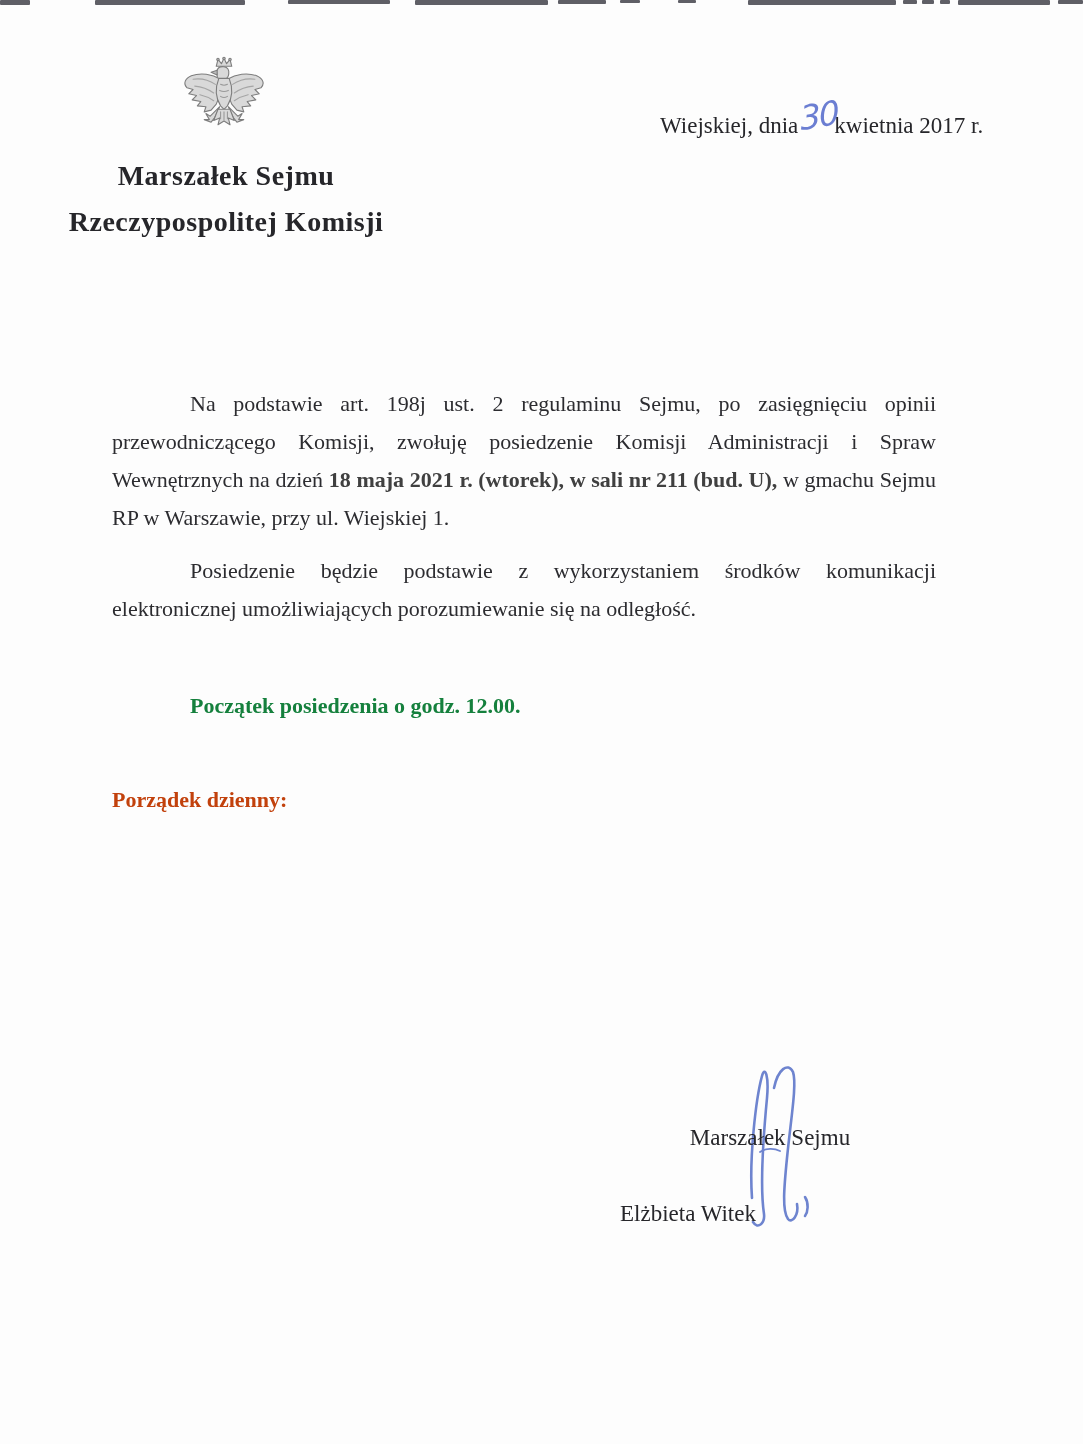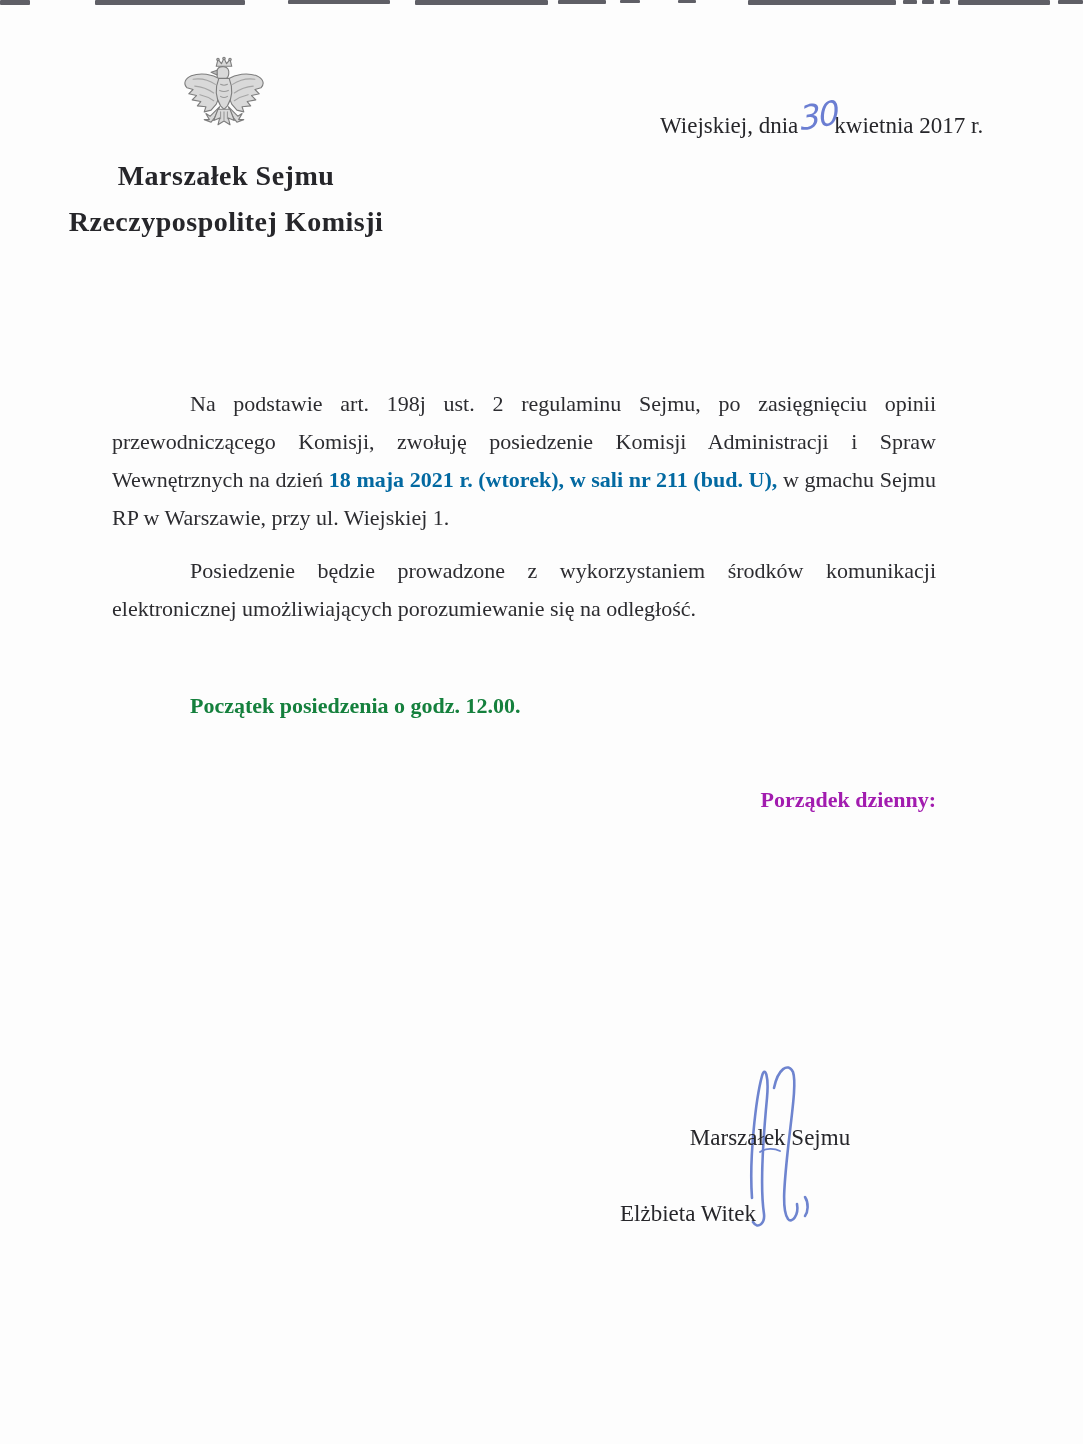--- a/index.html
+++ b/index.html
@@ -45,23 +45,23 @@
     font-style:italic;font-size:33px;line-height:20px;
     transform:rotate(-10deg) skewX(-6deg);
     position:relative;top:-6px;margin:0 -4px 0 2px;letter-spacing:-2px;
   }
 
   
   .bodytext{position:absolute;left:112px;top:385px;width:824px;font-size:22px;}
   .bodytext p{margin:0;line-height:38px;}
   .para{text-align:justify;text-indent:78px;}
   .para + .para{margin-top:15px;}
-  .p-bold b, .bold{font-weight:bold;color:#0369a1;}
+  .p-bold b, .bold{font-weight:bold;color:#404040;}
   .meeting-time{margin-top:59px !important;font-weight:bold;color:#15803d;text-indent:78px;}
-  .agenda-heading{margin-top:56px !important;font-weight:bold;color:#a21caf;text-align:right;}
+  .agenda-heading{margin-top:56px !important;font-weight:bold;color:#c2410c;text-align:left;}
   .agenda-item{margin-top:48px !important;text-align:justify;}
 
   
   .sig{position:absolute;left:620px;top:1058px;width:300px;height:195px;font-size:23px;color:#26262a;}
   .sig .title{position:absolute;top:67px;left:0;width:100%;text-align:center;}
   .sig .name{position:absolute;top:143px;left:0;width:100%;text-align:left;}
   .sig svg{position:absolute;left:102px;top:-2px;width:120px;height:190px;}
 </style>
 </head>
 <body>
@@ -119,21 +119,21 @@
     <div class="l1">Marszałek Sejmu</div>
     <div class="l2">Rzeczypospolitej Komisji</div>
   </div>
 
   <div class="dateline">
     <span>Wiejskiej, dnia</span><span class="day">30</span><span>kwietnia 2017 r.</span>
   </div>
 
   <div class="bodytext">
     <p class="para p-bold"><span>Na podstawie art. 198j ust. 2 regulaminu Sejmu, po zasięgnięciu opinii przewodniczącego Komisji, zwołuję posiedzenie Komisji Administracji i Spraw Wewnętrznych na dzień </span><b>18 maja 2021 r. (wtorek), w sali nr 211 (bud. U),</b><span> w gmachu Sejmu RP w Warszawie, przy ul. Wiejskiej 1.</span></p>
-    <p class="para">Posiedzenie będzie prowadzone z wykorzystaniem środków komunikacji elektronicznej umożliwiających porozumiewanie się na odległość.</p>
+    <p class="para">Posiedzenie będzie podstawie z wykorzystaniem środków komunikacji elektronicznej umożliwiających porozumiewanie się na odległość.</p>
     <p class="meeting-time">Początek posiedzenia o godz. 12.00.</p>
     <p class="agenda-heading">Porządek dzienny:</p>
   </div>
 
   <div class="sig">
     <svg viewBox="0 0 120 190" aria-hidden="true">
       <g fill="none" stroke="#5b74c9" stroke-width="2.6" stroke-linecap="round" opacity="0.88">
         <path d="M30,142 C27,102 34,42 40,20 C43,9 47,20 45,42 C41,84 38,132 42,158 C43,167 36,174 31,166"></path>
         <path d="M52,32 C56,13 66,6 71,16 C75,28 69,62 65,102 C62,132 60,155 66,163 C70,168 77,159 75,148"></path>
         <path d="M83,141 C87,147 86,156 83,160"></path>

